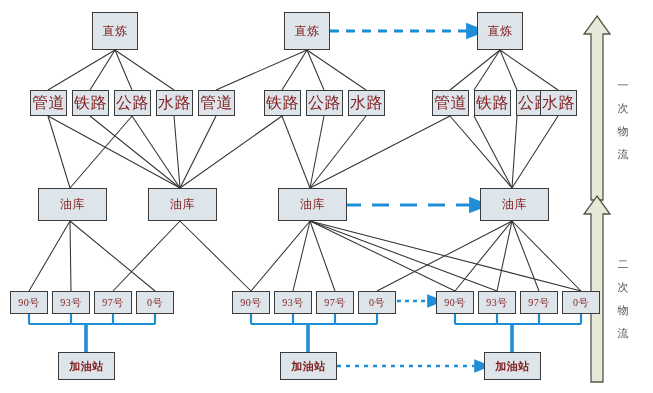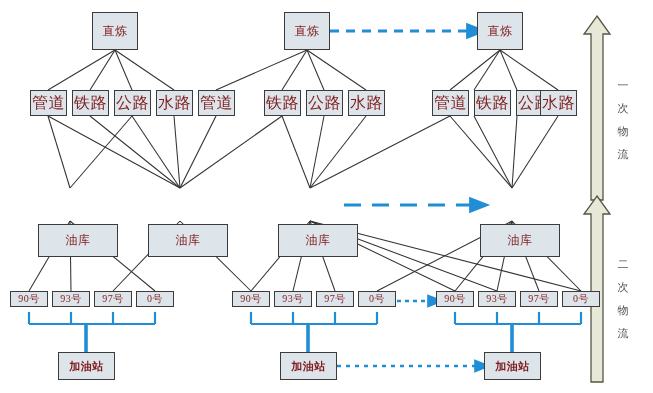--- a/index.html
+++ b/index.html
@@ -4,22 +4,22 @@
 <style>
   html,body{margin:0;padding:0;background:#ffffff;}
   body{font-family:"Liberation Serif","DejaVu Serif",serif;}
   #stage{position:relative;width:653px;height:393px;background:#fff;overflow:hidden;}
   #wires{position:absolute;left:0;top:0;width:653px;height:393px;}
   .node{position:absolute;box-sizing:border-box;background:#dde4ea;border:1.6px solid #3b3b3b;
         display:flex;align-items:center;justify-content:center;color:#7f1d1d;
         letter-spacing:0.5px;z-index:3;}
   .n-refinery{width:46px;height:38px;font-size:12px;}
   .n-transport{width:37px;height:26px;font-size:16px;}
-  .n-depot{width:80px;height:33px;font-size:12px;margin-top:36px;}
-  .n-fuel{width:38px;height:16px;font-size:10px;}
+  .n-depot{width:69px;height:33px;font-size:12px;}
+  .n-fuel{width:38px;height:23px;font-size:10px;}
   .n-station{width:57px;height:28px;font-size:11px;font-weight:bold;}
   .vlabel{position:absolute;font-size:11px;color:#555;line-height:23px;text-align:center;
           width:16px;z-index:3;}
 </style>
 </head>
 <body>
 
 <div id="stage">
 
   <svg id="wires" viewBox="0 0 653 393" xmlns="http://www.w3.org/2000/svg">

